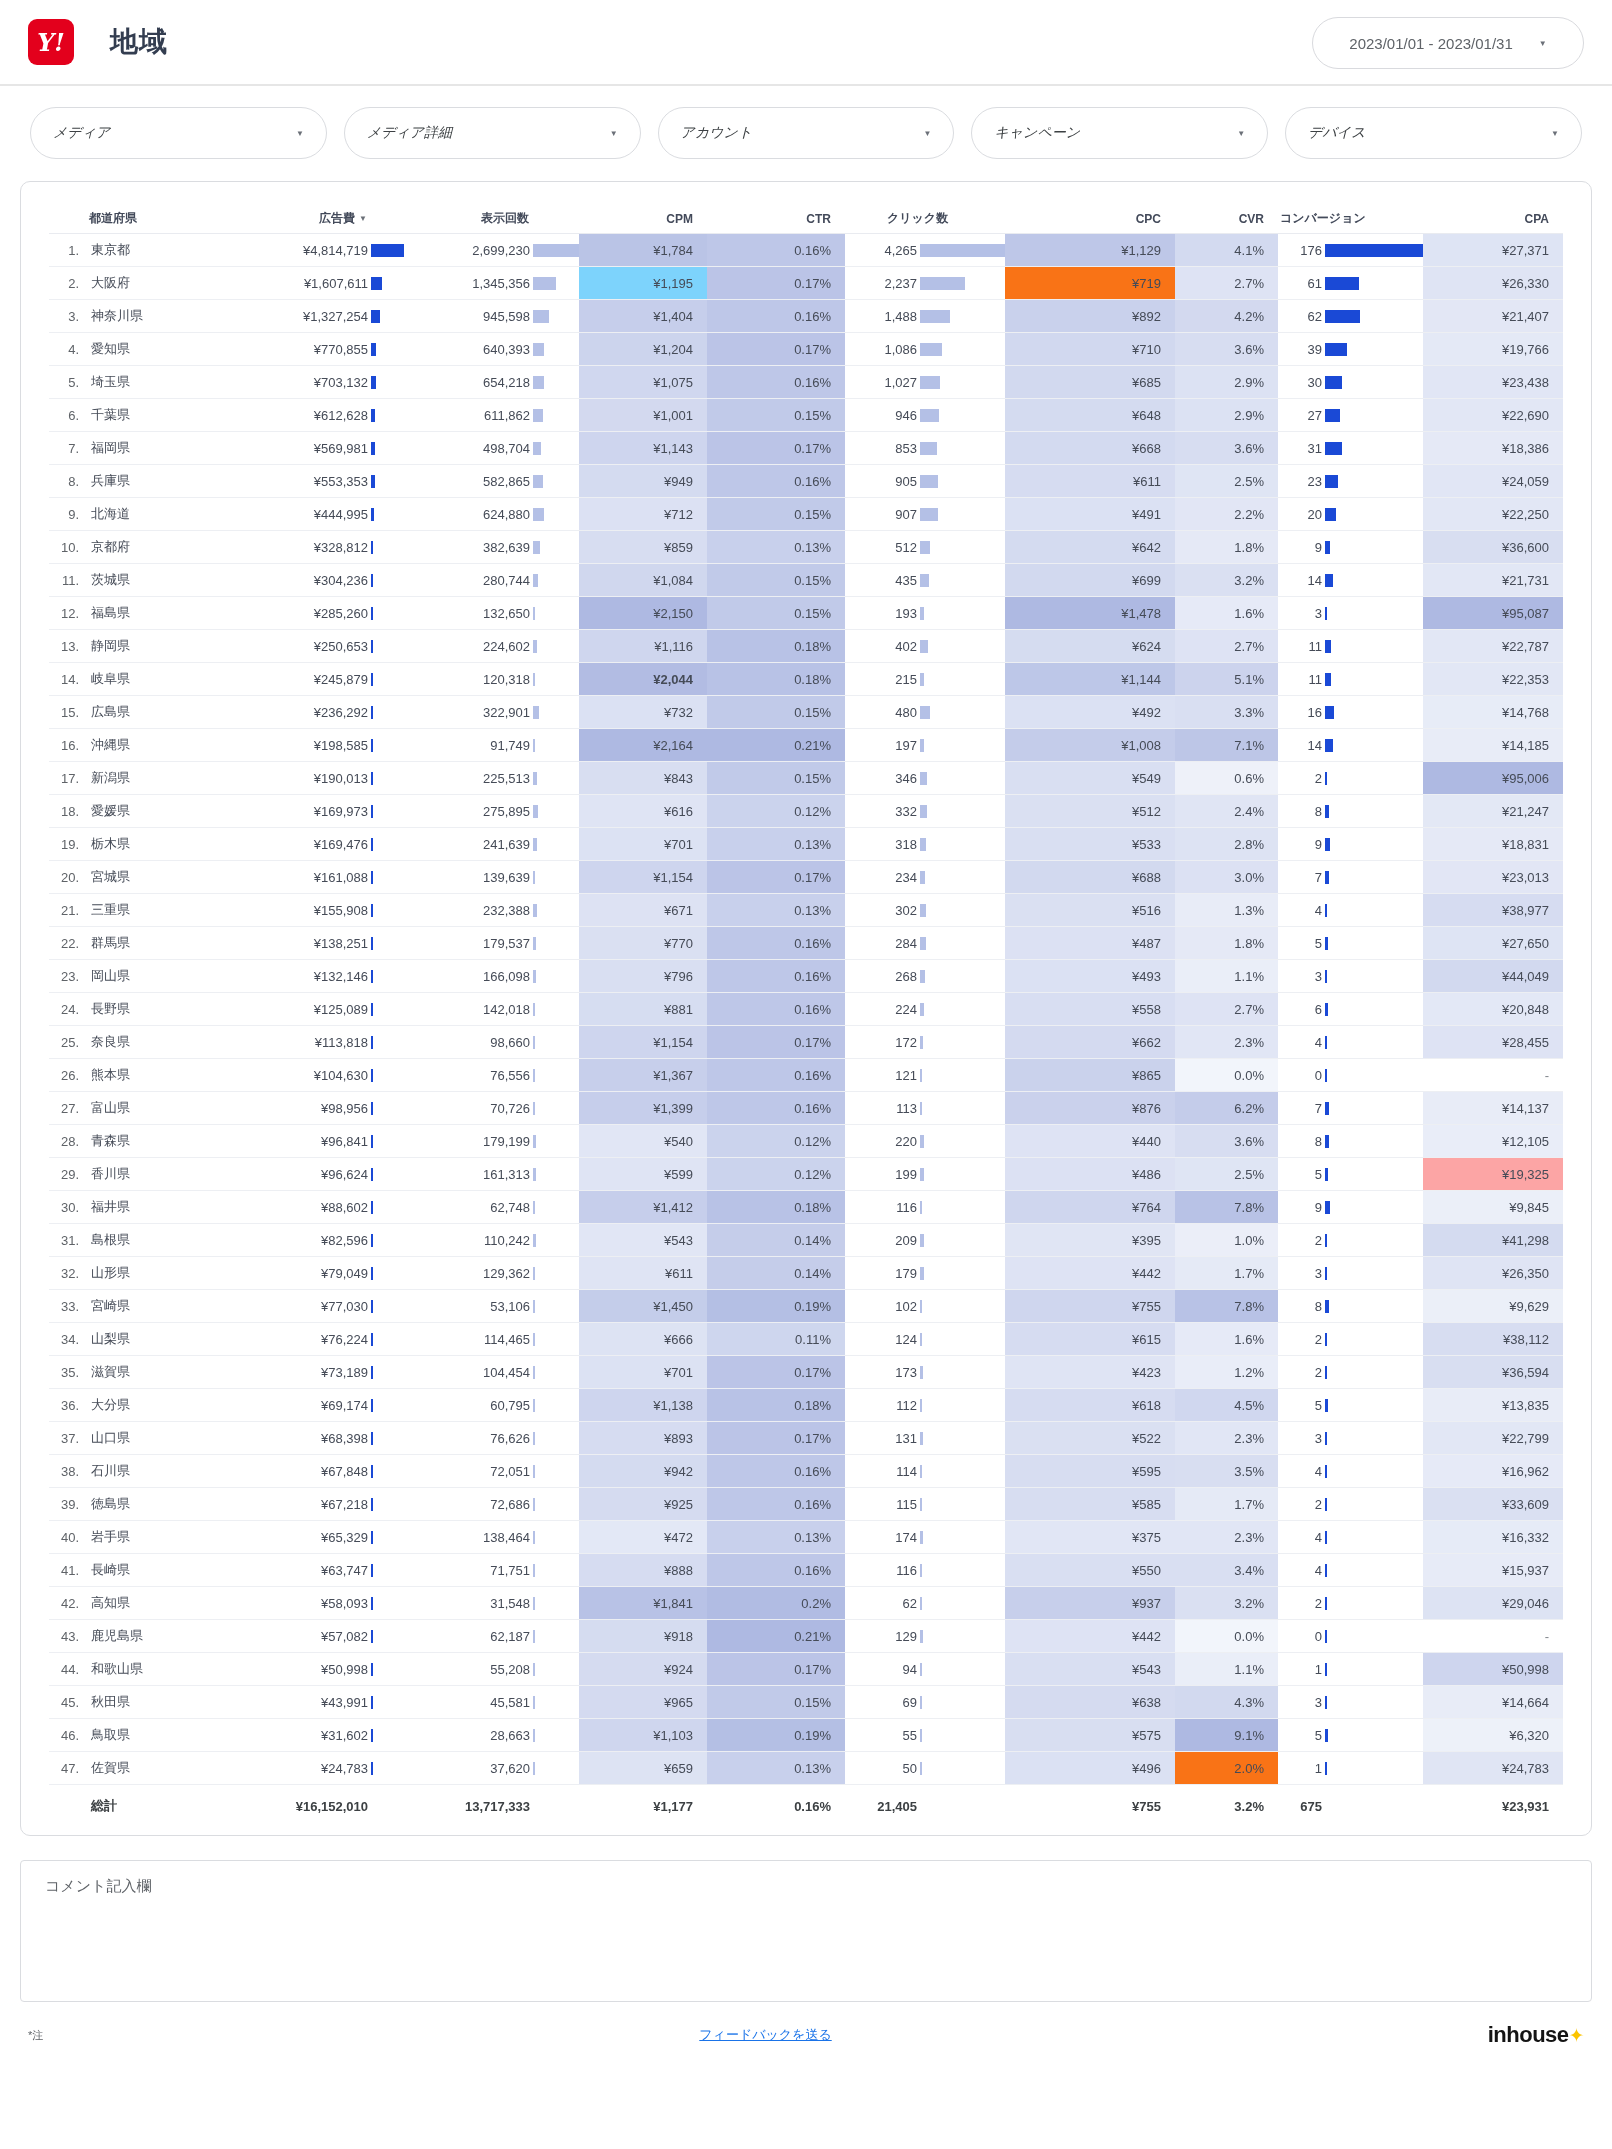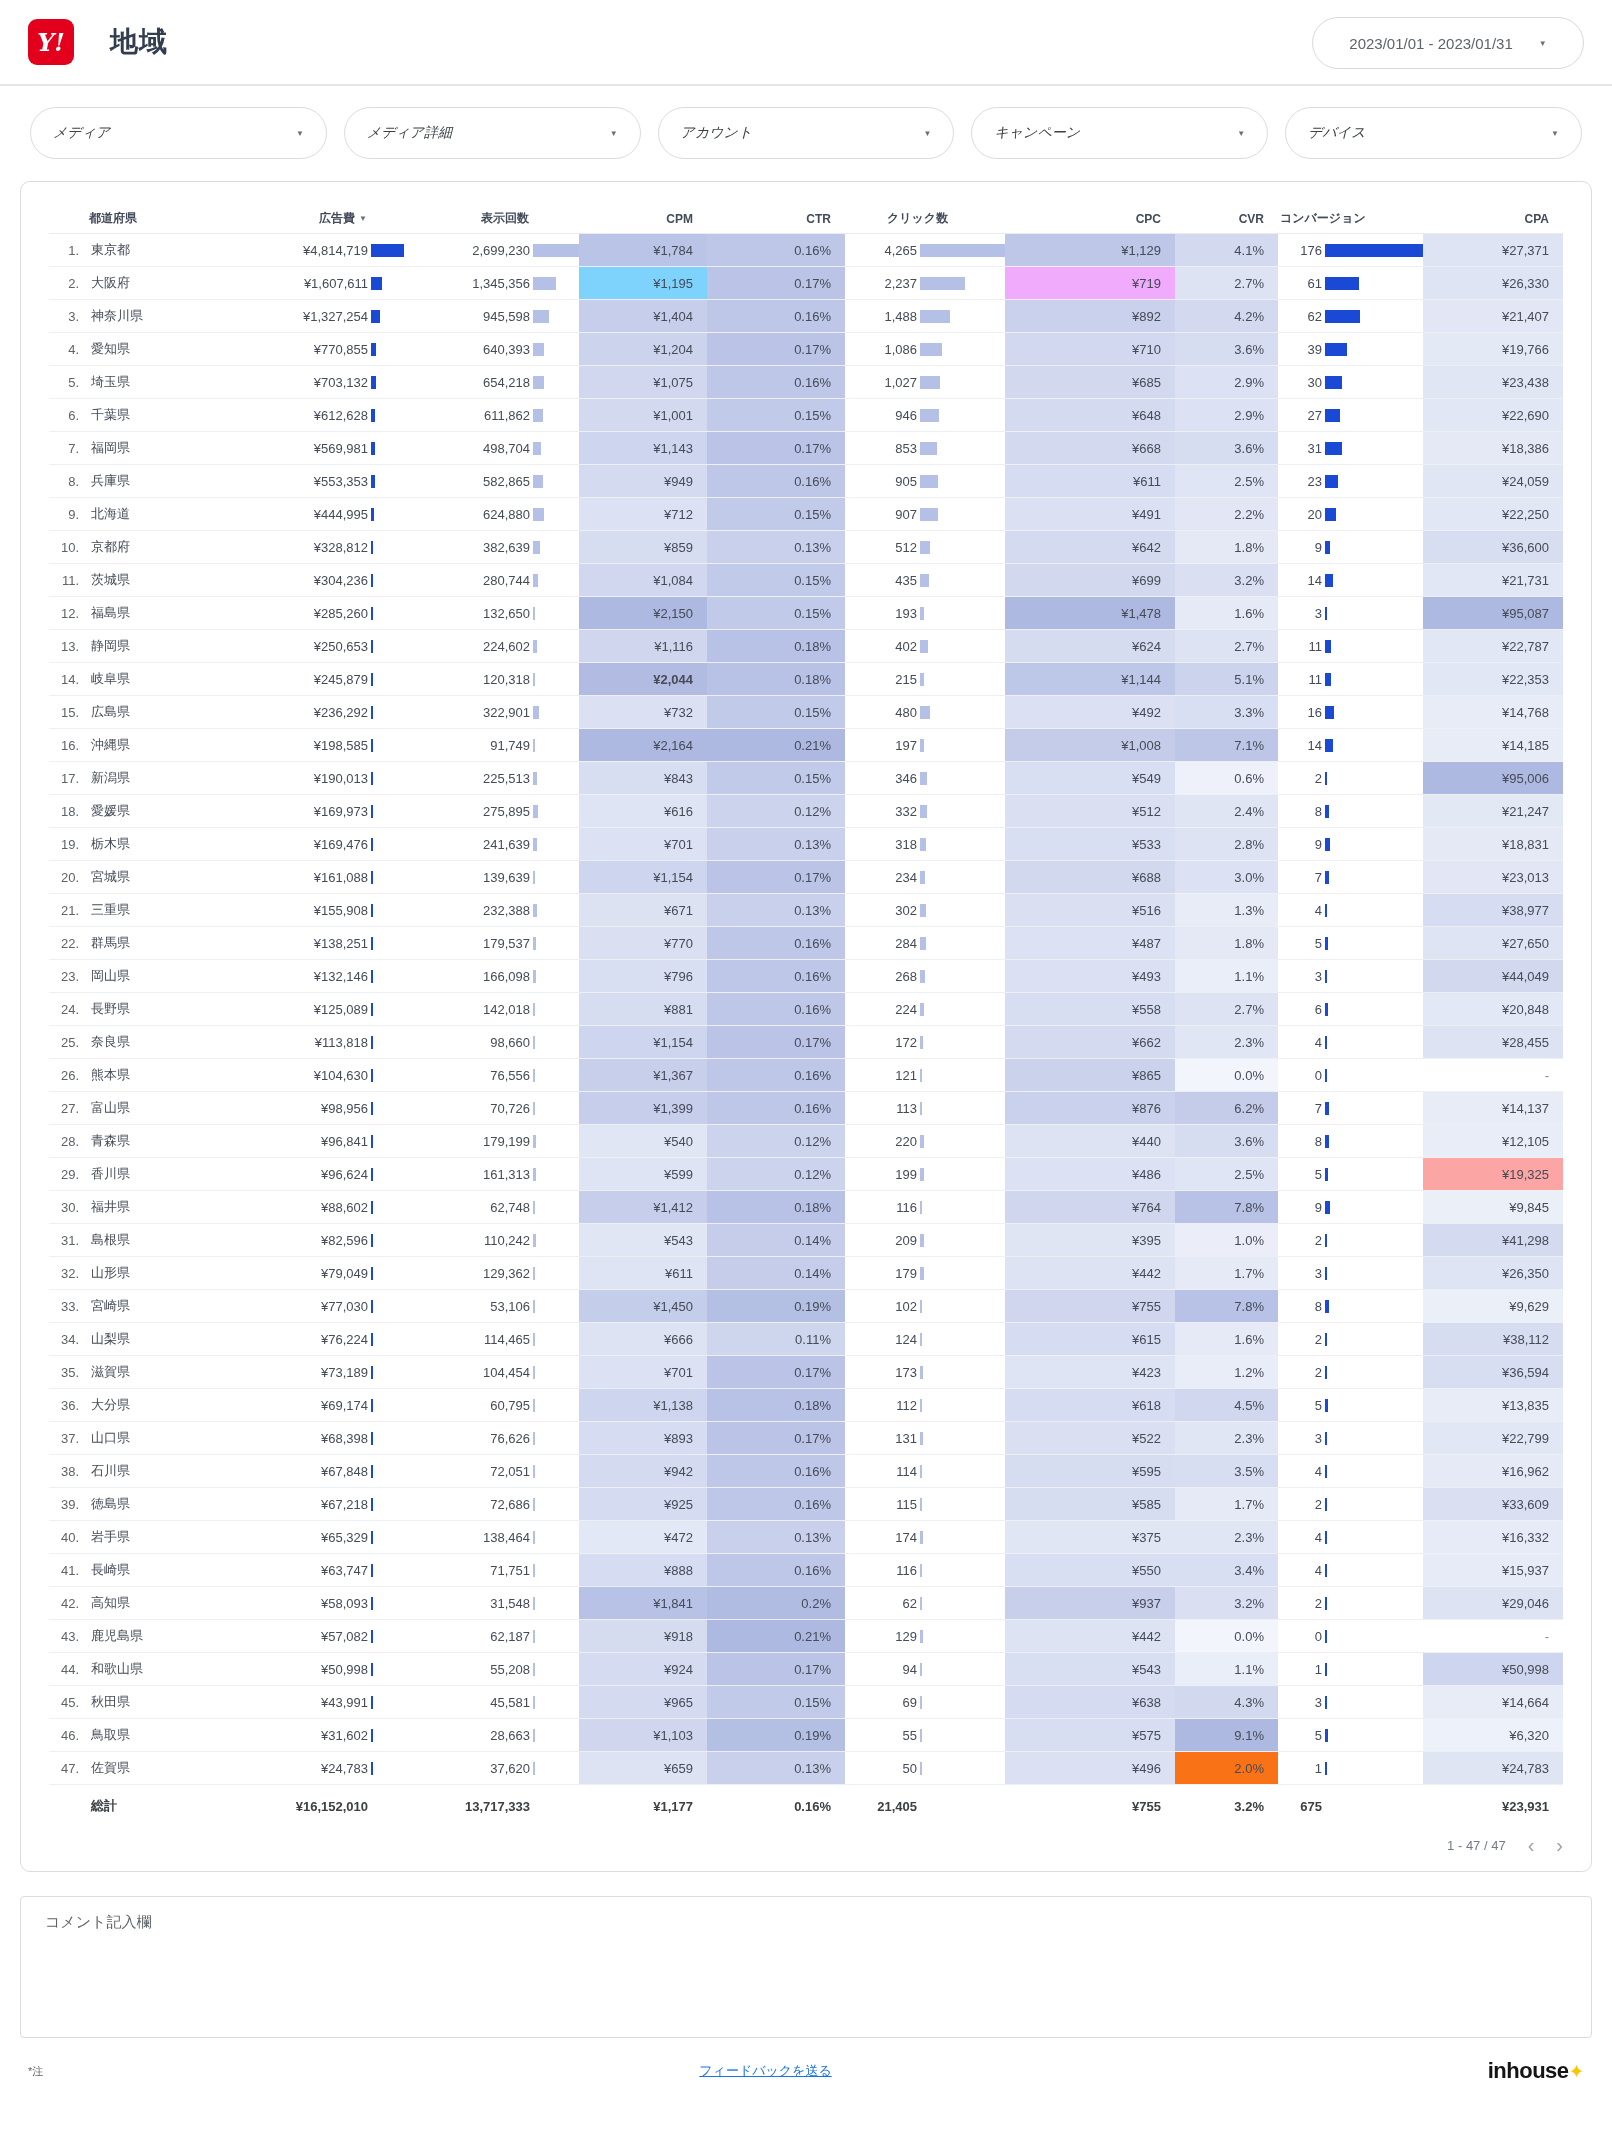--- a/index.html
+++ b/index.html
@@ -164,21 +164,21 @@
           </span>
         </div>
         <div class="cell heat" style="background: #7dd3fc;">¥1,195</div>
         <div class="cell heat" style="background: rgb(187, 196, 231);">0.17%</div>
         <div class="cell barcell">
           <span class="num">2,237</span>
           <span class="barwrap" style="width: 85px;">
             <span class="bar light" style="width: 45px;"></span>
           </span>
         </div>
-        <div class="cell heat" style="background: #f0abfc;">¥719</div>
+        <div class="cell heat" style="background: #f97316;">¥719</div>
         <div class="cell heat" style="background: rgb(222, 227, 244);">2.7%</div>
         <div class="cell barcell">
           <span class="num">61</span>
           <span class="barwrap" style="width: 98px;">
             <span class="bar accent" style="width: 34px;"></span>
           </span>
         </div>
         <div class="cell heat" style="background: rgb(223, 228, 244);">¥26,330</div>
       </div>
       <div class="trow">
@@ -1686,25 +1686,20 @@
         <div class="cell heat">¥755</div>
         <div class="cell heat">3.2%</div>
         <div class="cell barcell">
           <span class="num">675</span>
           <span class="barwrap" style="width: 98px;"></span>
         </div>
         <div class="cell heat">¥23,931</div>
       </div>
     </div>
 
-  <div class="pagination">
-    <span>1 - 47 / 47</span>
-    <button class="pg-btn">‹</button>
-    <button class="pg-btn">›</button>
-  </div>
 </div>
 
 <div class="comment-card">
   <div class="comment-label">コメント記入欄</div>
 </div>
 
 <div class="page-footer">
   <span class="footnote">*注</span>
   <a class="feedback-link" href="#">フィードバックを送る</a>
   <span class="brand">

